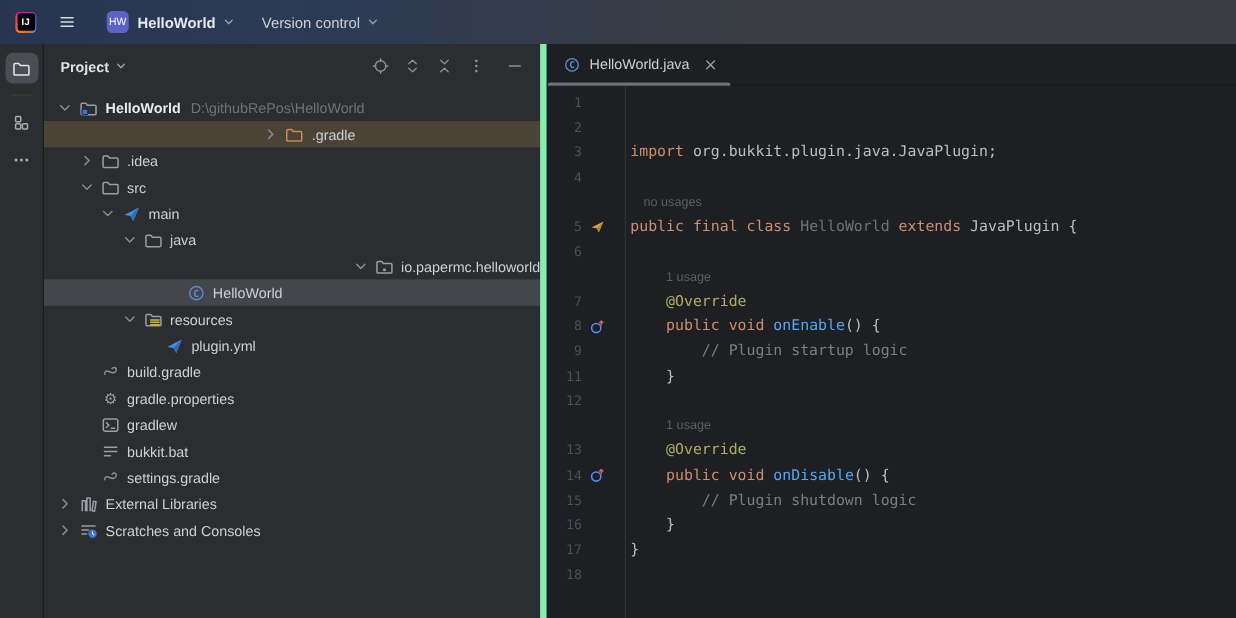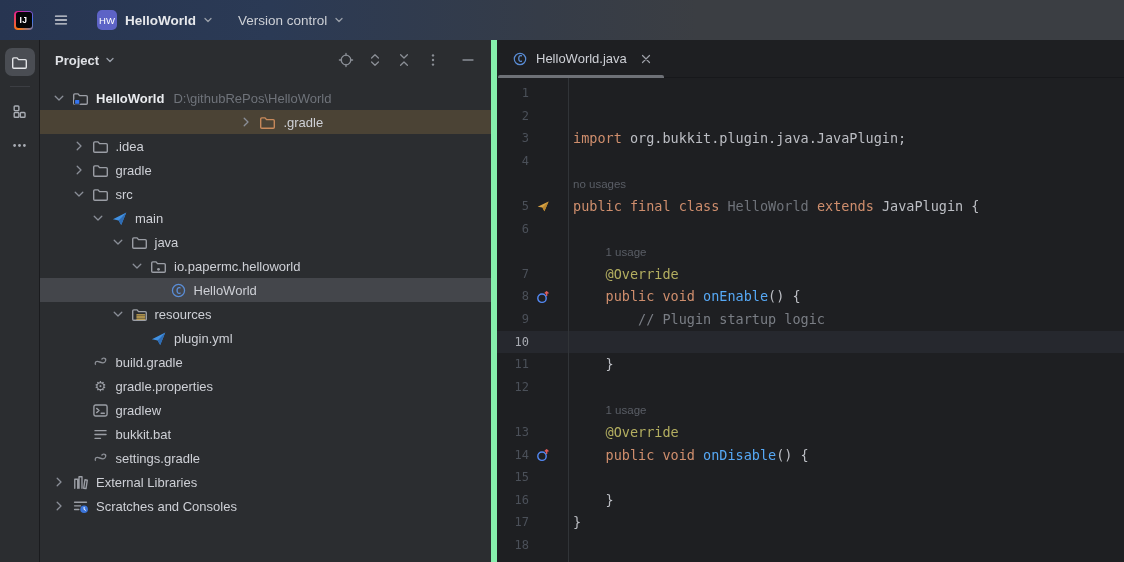--- a/index.html
+++ b/index.html
@@ -247,35 +247,20 @@
             </span>
             <span class="tree-icon ic-folder">
               <svg viewBox="0 0 16 16" fill="none" stroke="currentColor" stroke-width="1.3" stroke-linecap="round" stroke-linejoin="round">
                 <path d="M1.6 4.6c0-.6.4-1 1-1h3.1l1.4 1.7h6.3c.6 0 1 .4 1 1v6.1c0 .6-.4 1-1 1H2.6c-.6 0-1-.4-1-1z"></path>
               </svg>
             </span>
             <span class="tree-label">.idea</span>
           </div>
           <div class="tree-row" style="padding-left: 30.5px;">
             <span class="chev-slot">
-              <span class="icn ic-chevron-right">
-                <svg viewBox="0 0 16 16" fill="none" stroke="currentColor" stroke-width="1.3" stroke-linecap="round" stroke-linejoin="round">
-                  <path d="M6.2 4.2L10 8l-3.8 3.8"></path>
-                </svg>
-              </span>
-            </span>
-            <span class="tree-icon ic-folder">
-              <svg viewBox="0 0 16 16" fill="none" stroke="currentColor" stroke-width="1.3" stroke-linecap="round" stroke-linejoin="round">
-                <path d="M1.6 4.6c0-.6.4-1 1-1h3.1l1.4 1.7h6.3c.6 0 1 .4 1 1v6.1c0 .6-.4 1-1 1H2.6c-.6 0-1-.4-1-1z"></path>
-              </svg>
-            </span>
-            <span class="tree-label">gradle</span>
-          </div>
-          <div class="tree-row" style="padding-left: 30.5px;">
-            <span class="chev-slot">
               <span class="icn ic-chevron-down">
                 <svg viewBox="0 0 16 16" fill="none" stroke="currentColor" stroke-width="1.3" stroke-linecap="round" stroke-linejoin="round">
                   <path d="M4.2 6.2L8 10l3.8-3.8"></path>
                 </svg>
               </span>
             </span>
             <span class="tree-icon ic-folder">
               <svg viewBox="0 0 16 16" fill="none" stroke="currentColor" stroke-width="1.3" stroke-linecap="round" stroke-linejoin="round">
                 <path d="M1.6 4.6c0-.6.4-1 1-1h3.1l1.4 1.7h6.3c.6 0 1 .4 1 1v6.1c0 .6-.4 1-1 1H2.6c-.6 0-1-.4-1-1z"></path>
               </svg>
@@ -306,21 +291,21 @@
                 </svg>
               </span>
             </span>
             <span class="tree-icon ic-folder">
               <svg viewBox="0 0 16 16" fill="none" stroke="currentColor" stroke-width="1.3" stroke-linecap="round" stroke-linejoin="round">
                 <path d="M1.6 4.6c0-.6.4-1 1-1h3.1l1.4 1.7h6.3c.6 0 1 .4 1 1v6.1c0 .6-.4 1-1 1H2.6c-.6 0-1-.4-1-1z"></path>
               </svg>
             </span>
             <span class="tree-label">java</span>
           </div>
-          <div class="tree-row" style="padding-left: 89px;">
+          <div class="tree-row" style="padding-left: 89px; justify-content: flex-end;">
             <span class="chev-slot">
               <span class="icn ic-chevron-down">
                 <svg viewBox="0 0 16 16" fill="none" stroke="currentColor" stroke-width="1.3" stroke-linecap="round" stroke-linejoin="round">
                   <path d="M4.2 6.2L8 10l3.8-3.8"></path>
                 </svg>
               </span>
             </span>
             <span class="tree-icon ic-package">
               <svg viewBox="0 0 16 16" fill="none" stroke="currentColor" stroke-width="1.3" stroke-linecap="round" stroke-linejoin="round">
                 <path d="M1.6 4.6c0-.6.4-1 1-1h3.1l1.4 1.7h6.3c.6 0 1 .4 1 1v6.1c0 .6-.4 1-1 1H2.6c-.6 0-1-.4-1-1z"></path>
@@ -492,21 +477,21 @@
               <span class="num">4</span>
               <span class="gslot"></span>
             </div>
             <div class="line"></div>
           </div>
           <div class="code-row">
             <div class="gutter">
               <span class="num"></span>
               <span class="gslot"></span>
             </div>
-            <div class="line" style="padding-left: 5px;"><span class="inlay">no usages</span></div>
+            <div class="line" style="padding-left: 5px; margin-left: 12px;"><span class="inlay">no usages</span></div>
           </div>
           <div class="code-row">
             <div class="gutter">
               <span class="num">5</span>
               <span class="gslot">
                 <svg viewBox="0 0 16 16">
                   <path d="M2.6 8.8L13.6 3.4 9.4 13.2 7.4 9.6z" fill="#d9a343"></path>
                   <path d="M7.4 9.6l6.2-6.2-4.2 9.8z" fill="#b8852f"></path>
                 </svg>
               </span>
@@ -547,27 +532,20 @@
             </div>
             <div class="line"><span class="tok-pl">    </span><span class="tok-kw">public void</span><span class="tok-pl"> </span><span class="tok-fn">onEnable</span><span class="tok-pl">() {</span></div>
           </div>
           <div class="code-row">
             <div class="gutter">
               <span class="num">9</span>
               <span class="gslot"></span>
             </div>
             <div class="line"><span class="tok-cm">        // Plugin startup logic</span></div>
           </div>
-          <div class="code-row current">
-            <div class="gutter">
-              <span class="num">10</span>
-              <span class="gslot"></span>
-            </div>
-            <div class="line"></div>
-          </div>
           <div class="code-row">
             <div class="gutter">
               <span class="num">11</span>
               <span class="gslot"></span>
             </div>
             <div class="line"><span class="tok-pl">    }</span></div>
           </div>
           <div class="code-row">
             <div class="gutter">
               <span class="num">12</span>
@@ -600,20 +578,21 @@
                 </svg>
               </span>
             </div>
             <div class="line"><span class="tok-pl">    </span><span class="tok-kw">public void</span><span class="tok-pl"> </span><span class="tok-fn">onDisable</span><span class="tok-pl">() {</span></div>
           </div>
           <div class="code-row">
             <div class="gutter">
               <span class="num">15</span>
               <span class="gslot"></span>
             </div>
+            <div class="line"><span class="tok-cm">        // Plugin shutdown logic</span></div>
           </div>
           <div class="code-row">
             <div class="gutter">
               <span class="num">16</span>
               <span class="gslot"></span>
             </div>
             <div class="line"><span class="tok-pl">    }</span></div>
           </div>
           <div class="code-row">
             <div class="gutter">

